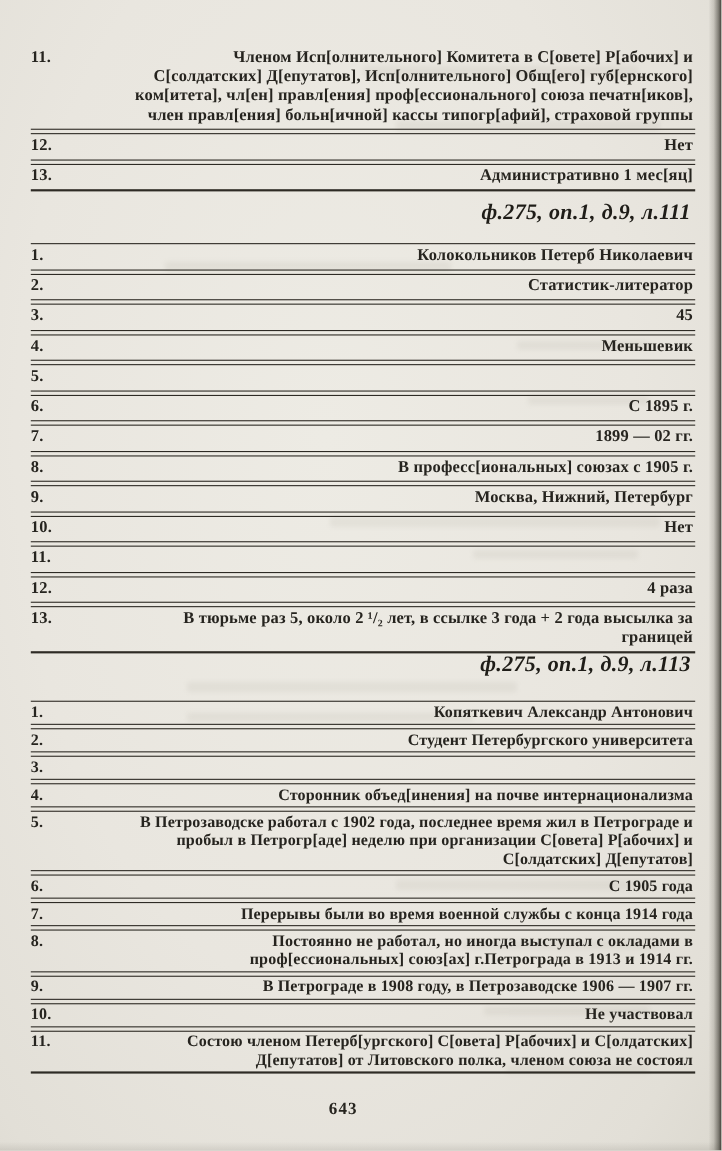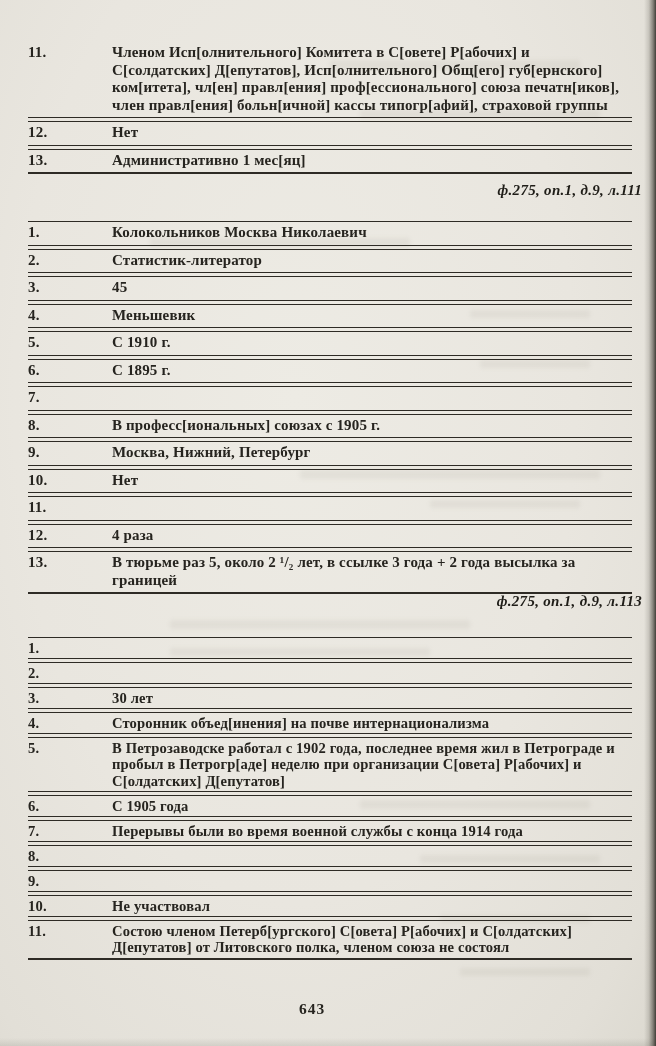--- a/index.html
+++ b/index.html
@@ -40,30 +40,30 @@
   .row:last-child { border-bottom-width:2px; }
 
   .num {
     flex:0 0 84px; width:84px;
     font-weight:700; font-size:15px; line-height:17.5px;
     letter-spacing:0.2px;
   }
   .val {
     flex:1; font-weight:700; font-size:15px; line-height:17.5px;
     letter-spacing:0.15px; padding-right:2px;
-    text-align:left;
+    text-align:right;
   }
 
   
   .tbl.dense .row { padding:1.5px 0 2px; }
   .tbl.dense .num, .tbl.dense .val { line-height:16.5px; font-size:14.6px; }
 
   .ref {
-    position:absolute; right:14px;
-    font-style:italic; font-weight:700; font-size:15px;
+    position:absolute; right:28px;
+    font-style:italic; font-weight:700; font-size:20px;
     letter-spacing:0.3px; color:#1f1d18;
   }
 
   .page-number {
     position:absolute; top:1000px; left:0; width:656px;
     text-align:center; transform:translateX(-16px);
     font-weight:700; font-size:15.5px; letter-spacing:1px;
   }
 </style>
 </head>
@@ -103,50 +103,50 @@
   </div>
 </div>
   </section>
 
   <div class="ref" style="top:182px;">ф.275, оп.1, д.9, л.111</div>
 
   <section class="tbl bordered" style="top:221px;">
     <div class="rows">
   <div class="row">
     <span class="num">1.</span>
-    <span class="val">Колокольников Москва Николаевич</span>
+    <span class="val">Колокольников Петерб Николаевич</span>
   </div>
 
   <div class="row">
     <span class="num">2.</span>
     <span class="val">Статистик-литератор</span>
   </div>
 
   <div class="row">
     <span class="num">3.</span>
     <span class="val">45</span>
   </div>
 
   <div class="row">
     <span class="num">4.</span>
     <span class="val">Меньшевик</span>
   </div>
 
   <div class="row">
     <span class="num">5.</span>
-    <span class="val">С 1910 г.</span>
   </div>
 
   <div class="row">
     <span class="num">6.</span>
     <span class="val">С 1895 г.</span>
   </div>
 
   <div class="row">
     <span class="num">7.</span>
+    <span class="val">1899 — 02 гг.</span>
   </div>
 
   <div class="row">
     <span class="num">8.</span>
     <span class="val">В професс[иональных] союзах с 1905 г.</span>
   </div>
 
   <div class="row">
     <span class="num">9.</span>
     <span class="val">Москва, Нижний, Петербург</span>
@@ -172,29 +172,30 @@
   </div>
 </div>
   </section>
 
   <div class="ref" style="top:593px;">ф.275, оп.1, д.9, л.113</div>
 
   <section class="tbl bordered dense" style="top:637px;">
     <div class="rows">
   <div class="row">
     <span class="num">1.</span>
+    <span class="val">Копяткевич Александр Антонович</span>
   </div>
 
   <div class="row">
     <span class="num">2.</span>
+    <span class="val">Студент Петербургского университета</span>
   </div>
 
   <div class="row">
     <span class="num">3.</span>
-    <span class="val">30 лет</span>
   </div>
 
   <div class="row">
     <span class="num">4.</span>
     <span class="val">Сторонник объед[инения] на почве интернационализма</span>
   </div>
 
   <div class="row">
     <span class="num">5.</span>
     <span class="val">В Петрозаводске работал с 1902 года, последнее время жил в Петрограде и пробыл в Петрогр[аде] неделю при организации С[овета] Р[абочих] и С[олдатских] Д[епутатов]</span>
@@ -205,24 +206,26 @@
     <span class="val">С 1905 года</span>
   </div>
 
   <div class="row">
     <span class="num">7.</span>
     <span class="val">Перерывы были во время военной службы с конца 1914 года</span>
   </div>
 
   <div class="row">
     <span class="num">8.</span>
+    <span class="val">Постоянно не работал, но иногда выступал с окладами в проф[ессиональных] союз[ах] г.Петрограда в 1913 и 1914 гг.</span>
   </div>
 
   <div class="row">
     <span class="num">9.</span>
+    <span class="val">В Петрограде в 1908 году, в Петрозаводске 1906 — 1907 гг.</span>
   </div>
 
   <div class="row">
     <span class="num">10.</span>
     <span class="val">Не участвовал</span>
   </div>
 
   <div class="row">
     <span class="num">11.</span>
     <span class="val">Состою членом Петерб[ургского] С[овета] Р[абочих] и С[олдатских] Д[епутатов] от Литовского полка, членом союза не состоял</span>

